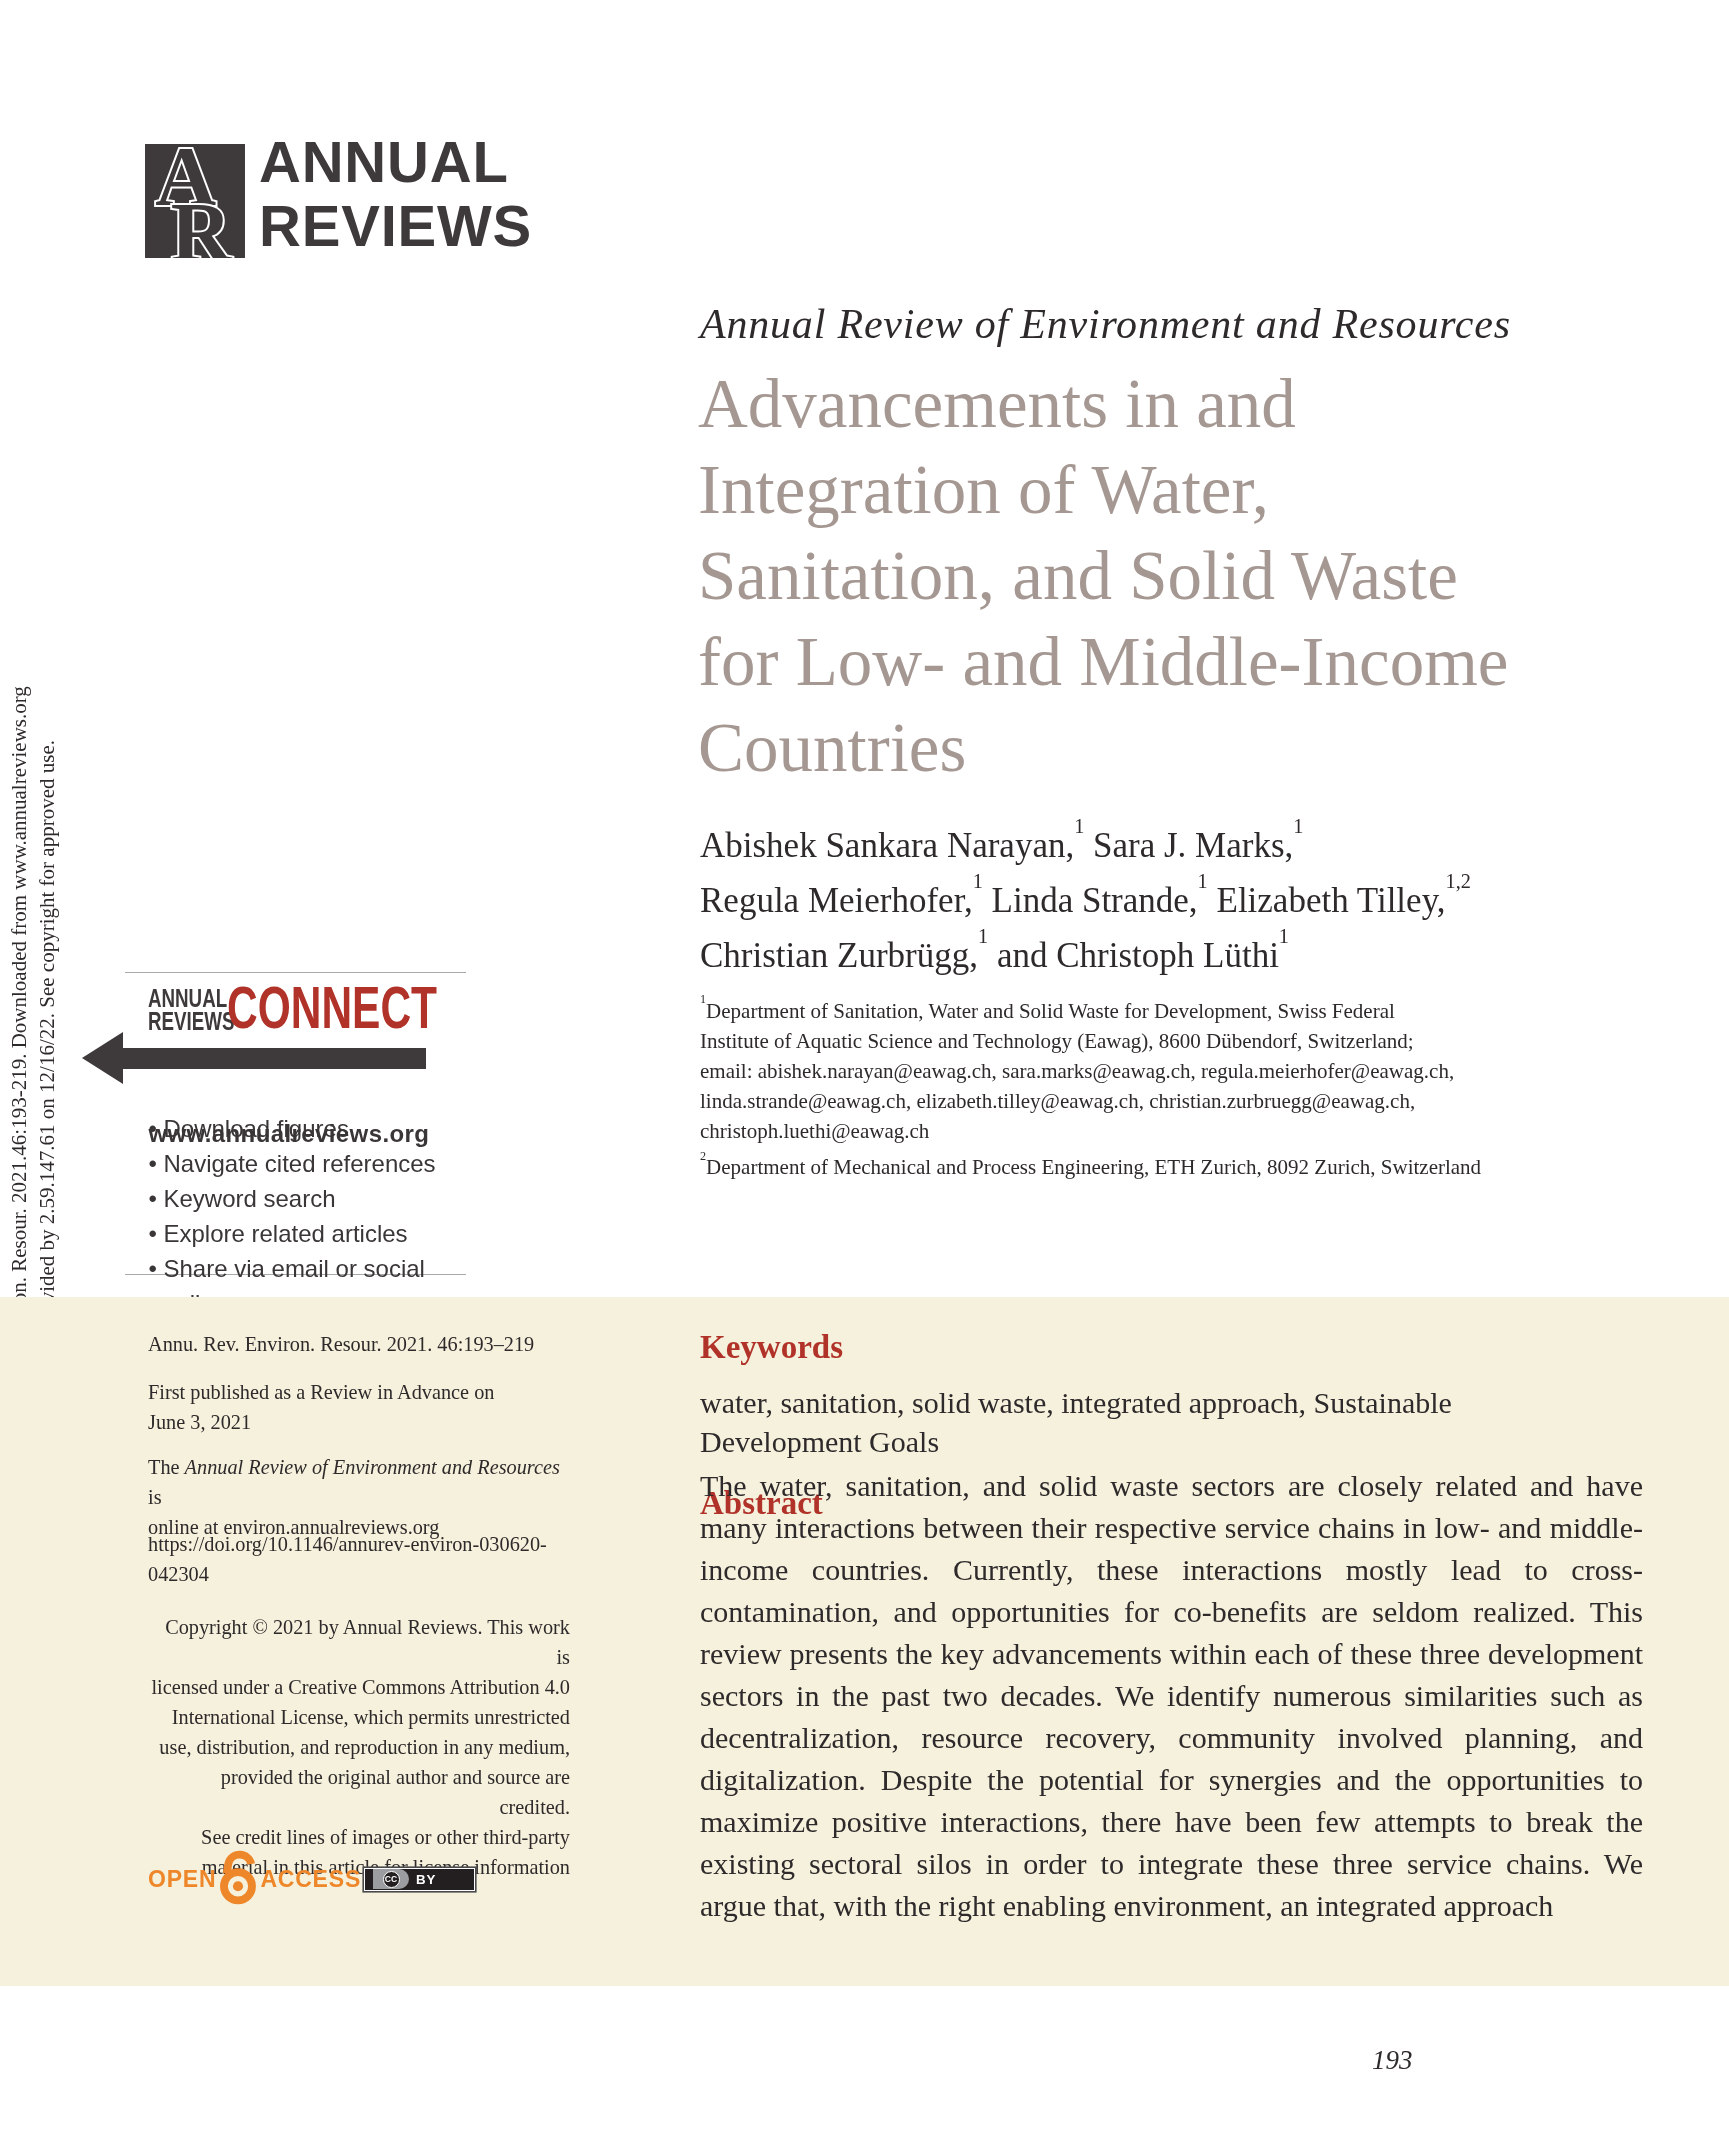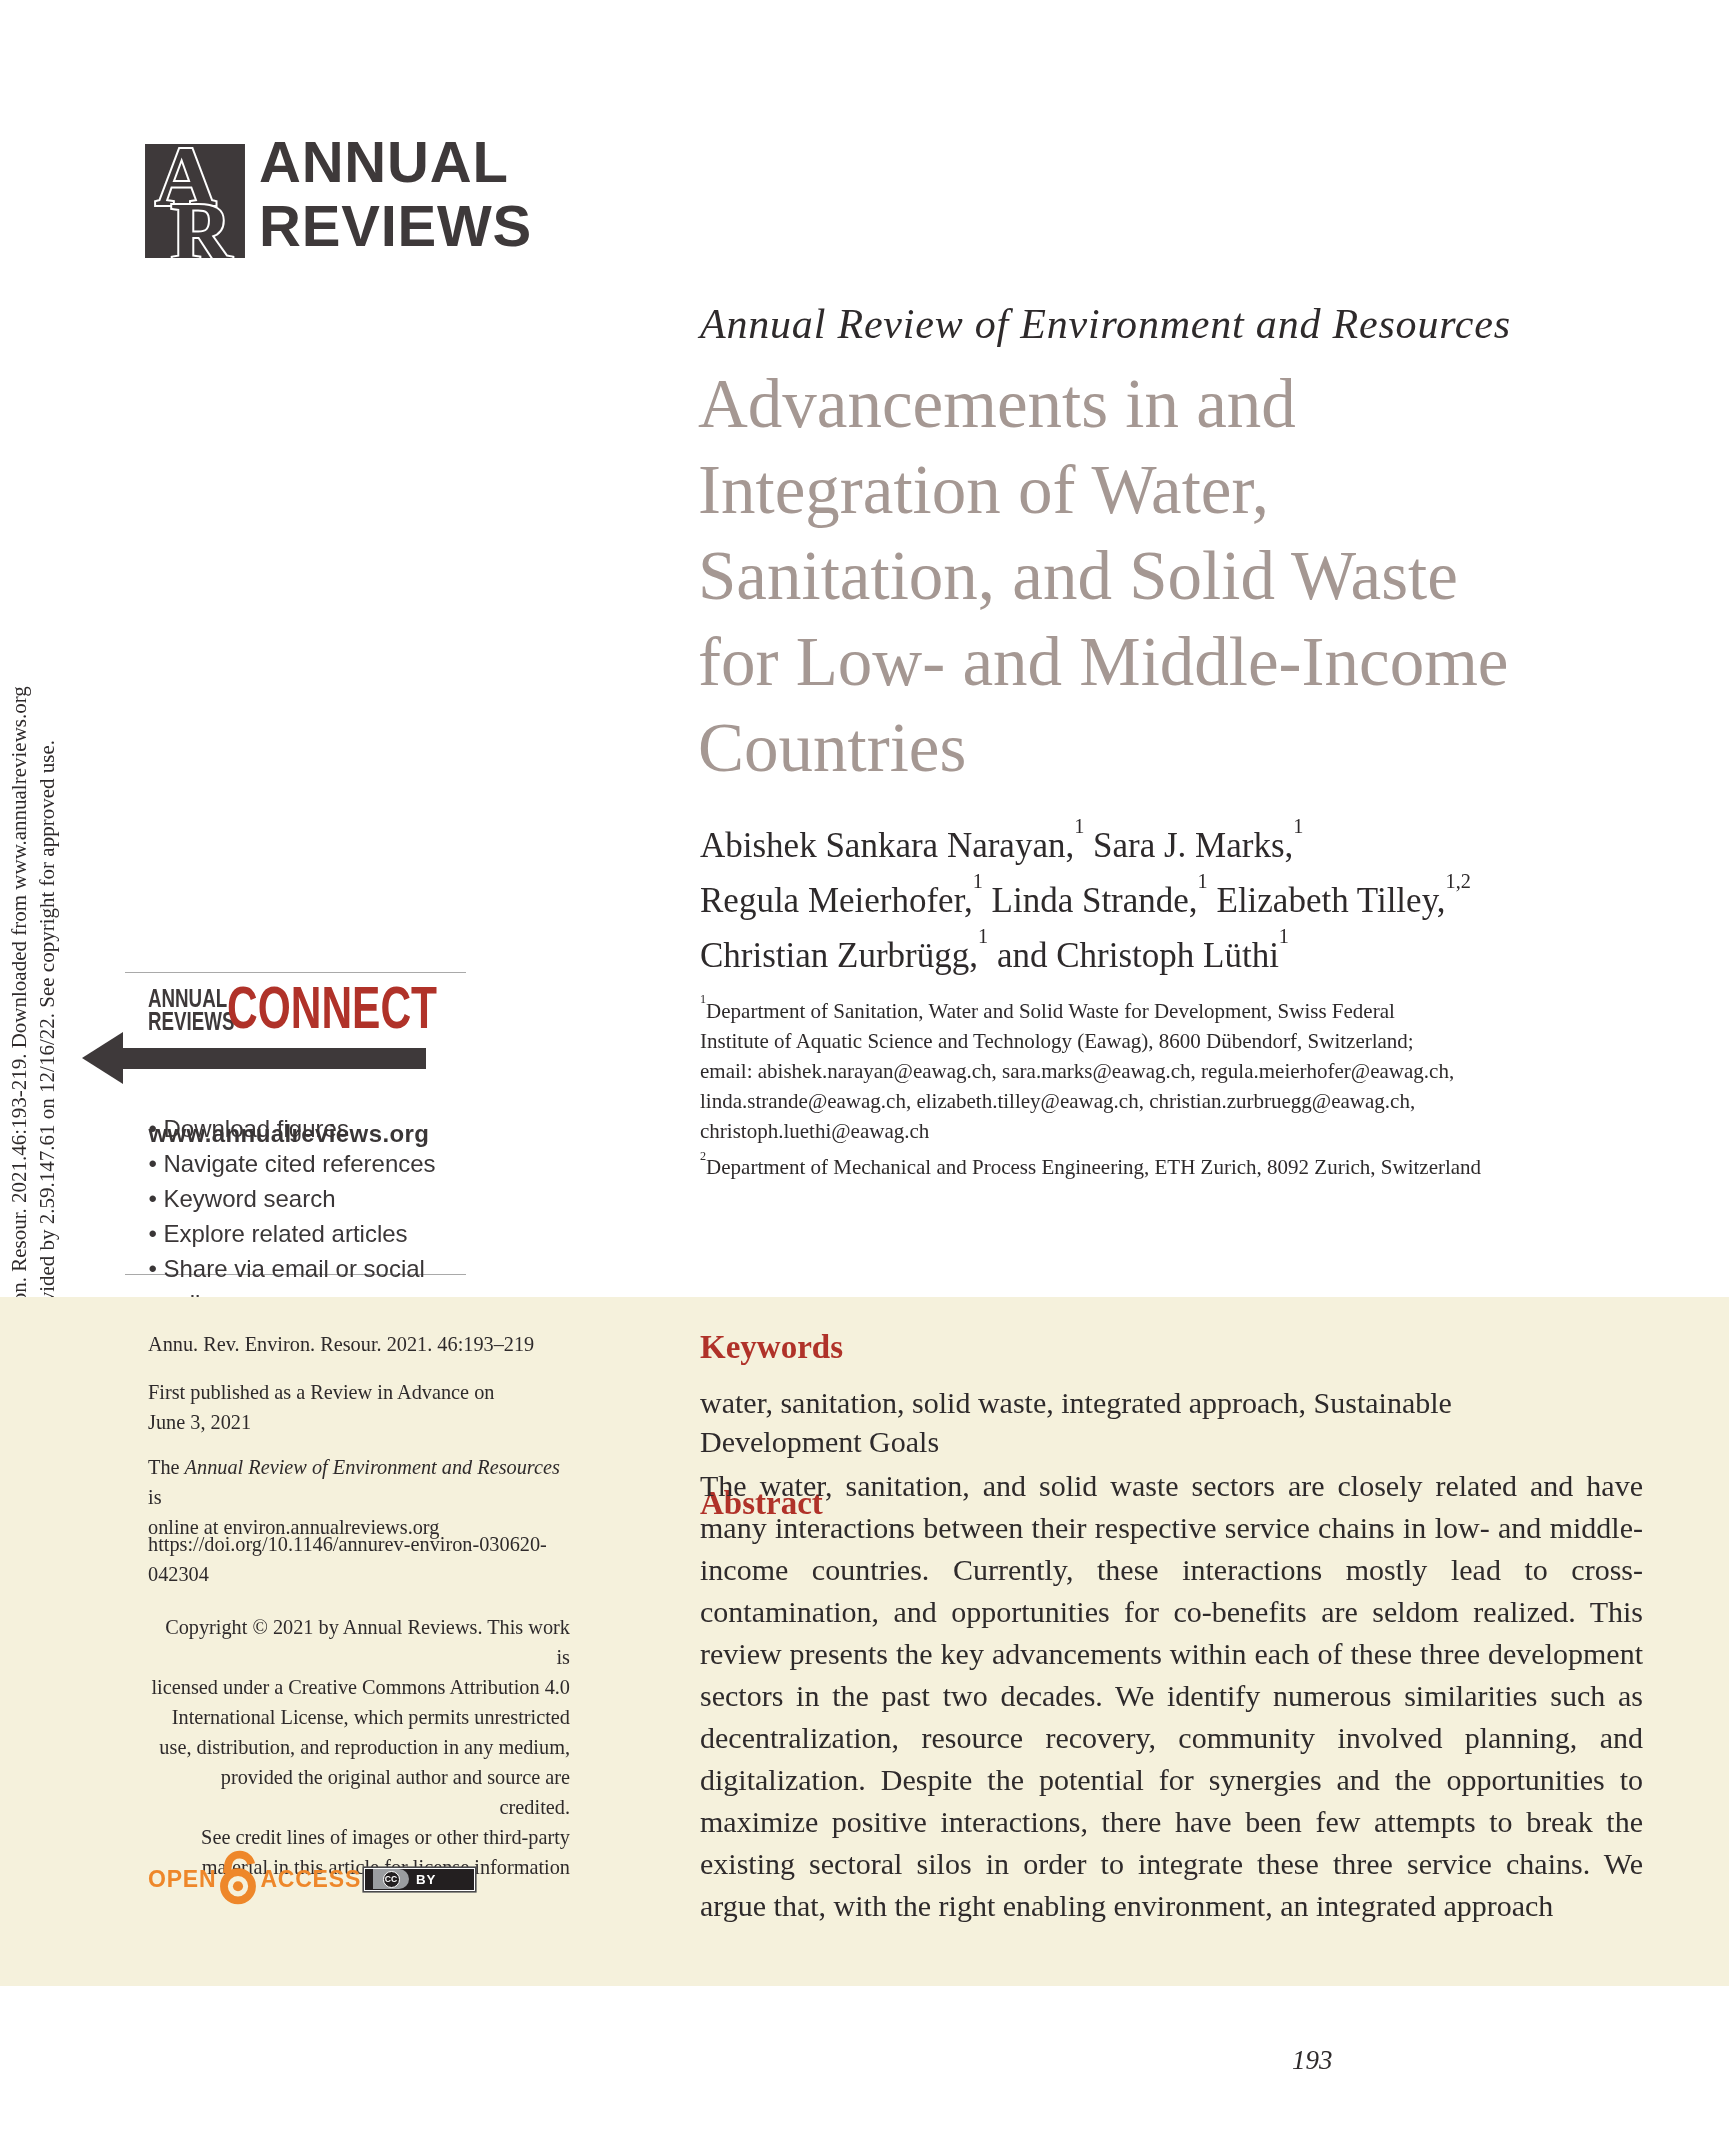--- a/index.html
+++ b/index.html
@@ -131,21 +131,21 @@
   .abs-heading{top:1485px;}
   .kw-text{
     position:absolute; left:700px; top:1383px; width:946px;
     font-size:30px; line-height:39px; white-space:pre-line; color:var(--ink);
   }
   .abs-text{
     position:absolute; left:700px; top:1465px; width:943px;
     font-size:30px; line-height:42px; text-align:justify; color:var(--ink);
   }
   .page-number{
-    position:absolute; left:1292px; top:2045px;
+    position:absolute; left:1372px; top:2045px;
     font-style:italic; font-size:27px; color:var(--ink);
   }
 </style>
 </head>
 <body>
 
 <div class="page">
 
   <div class="ar-logo">
     <svg width="100" height="114" viewBox="0 0 128 146">

